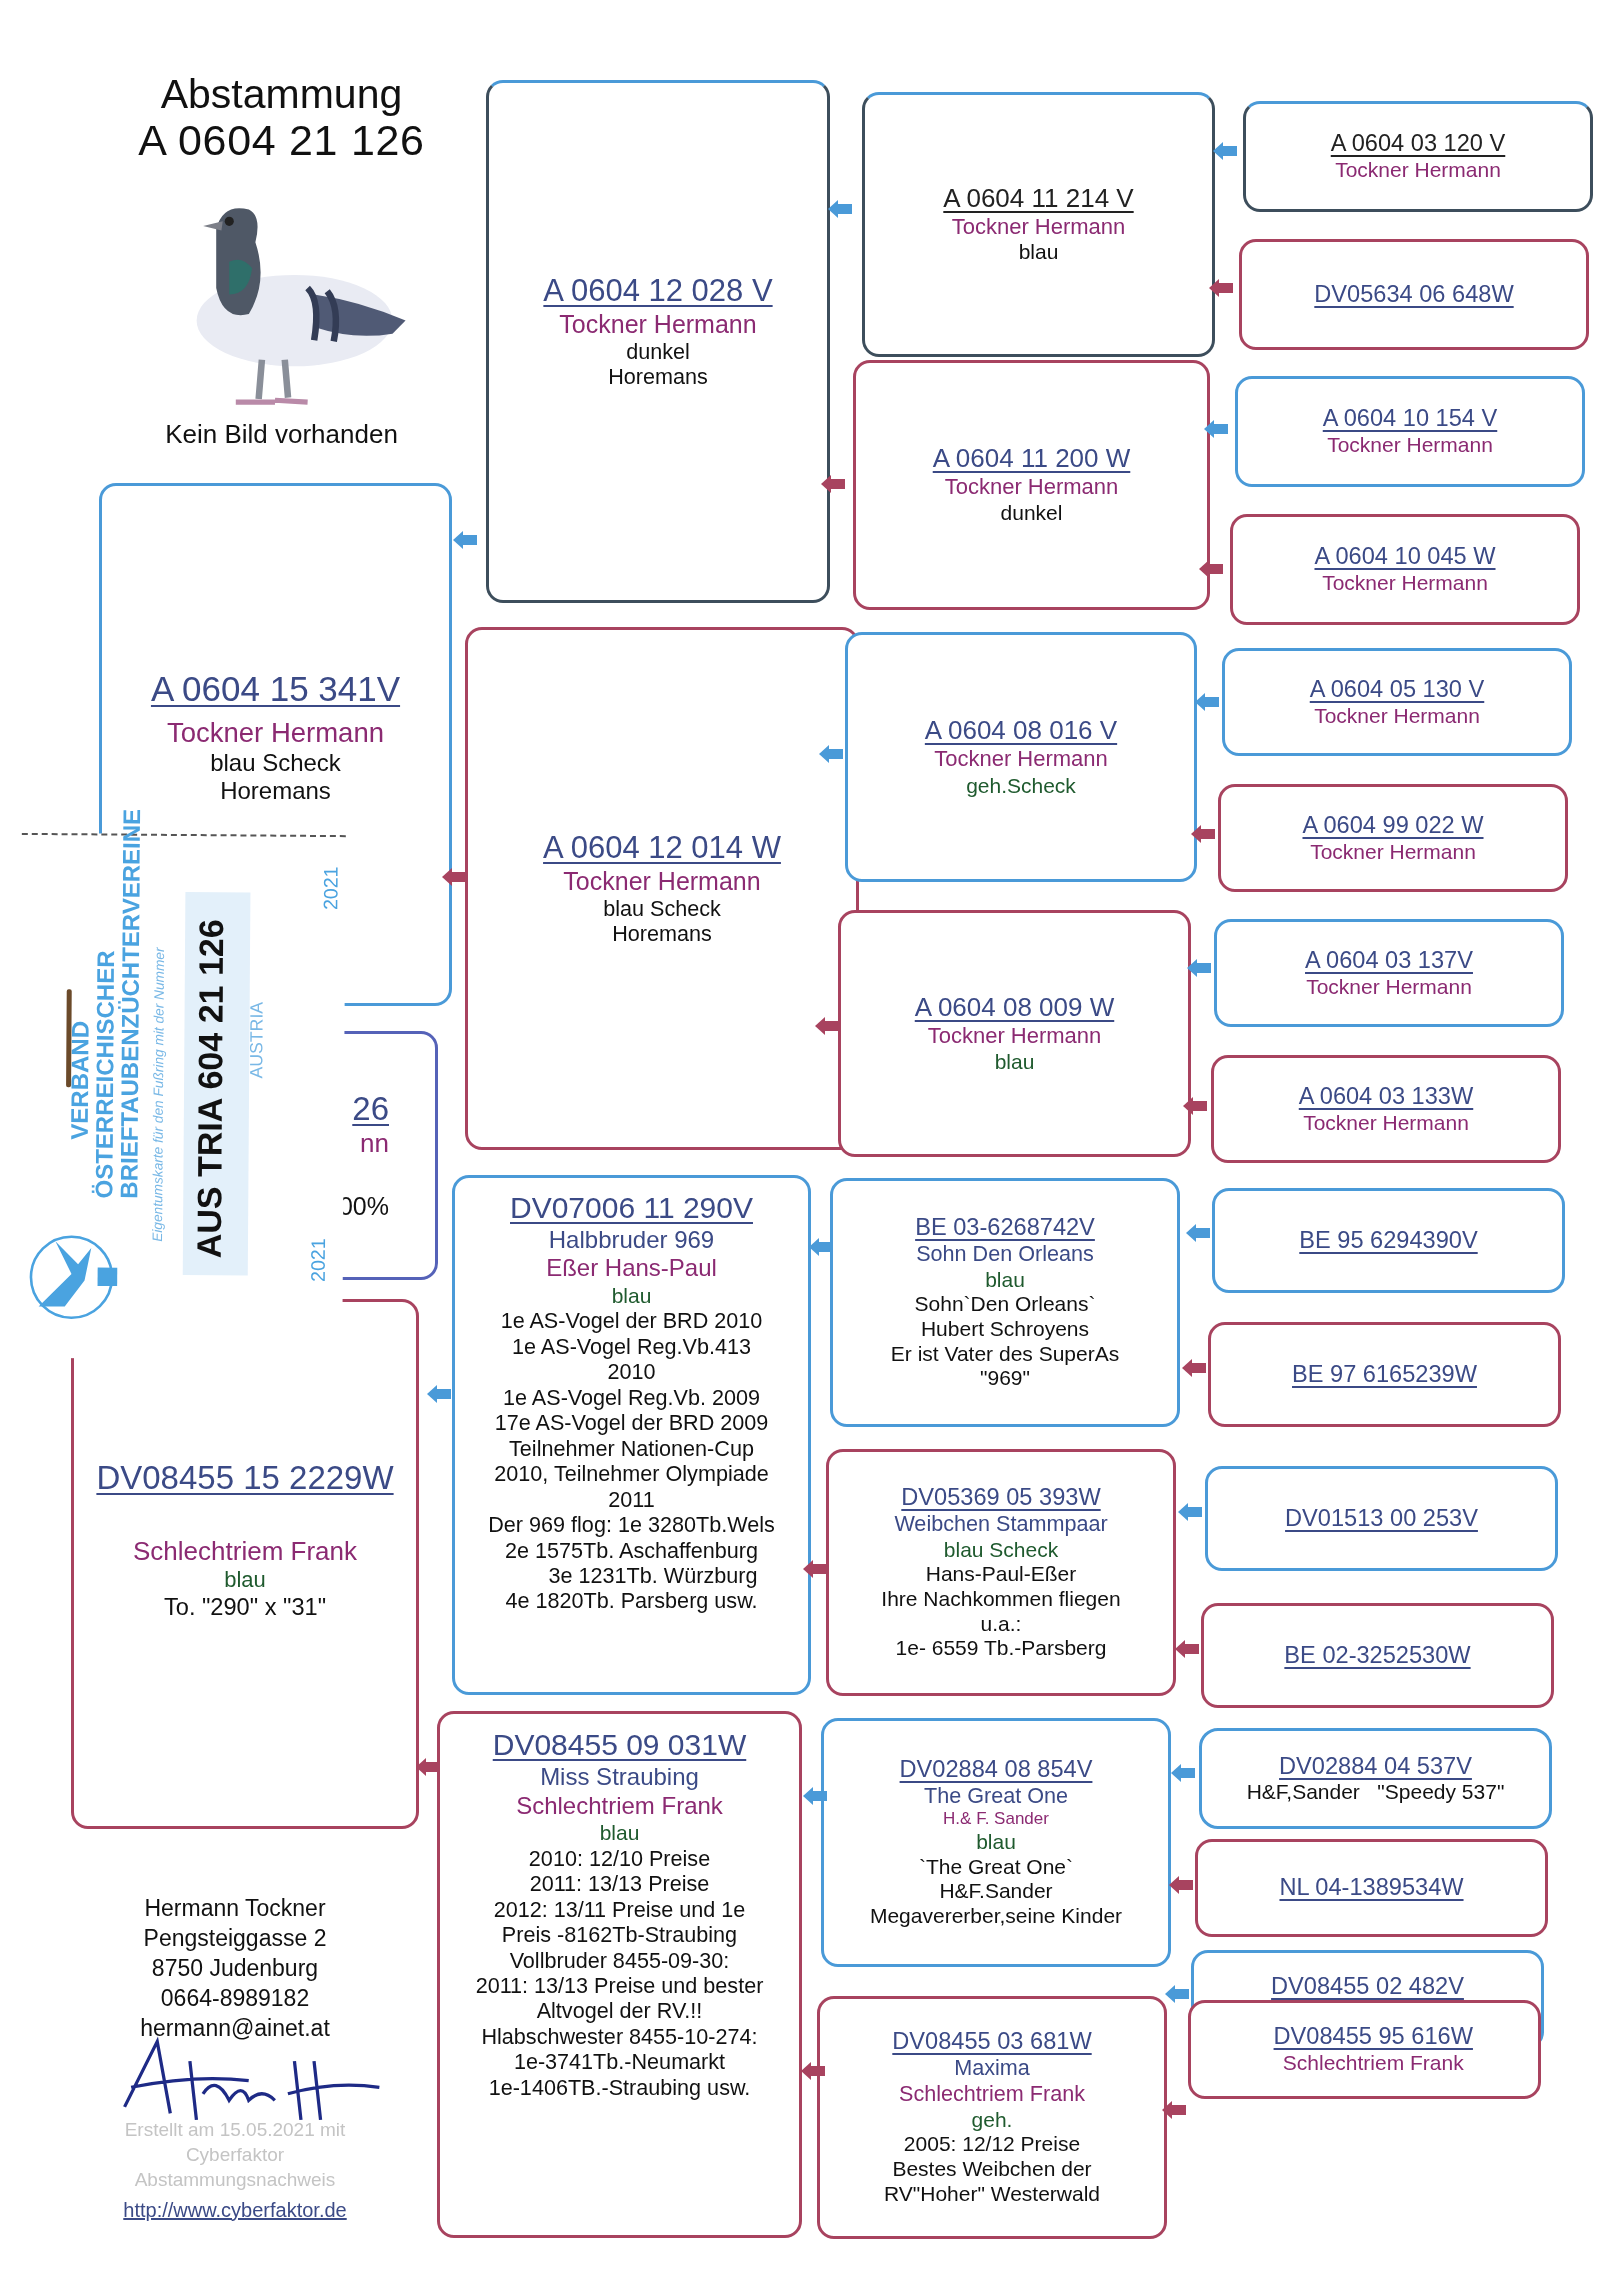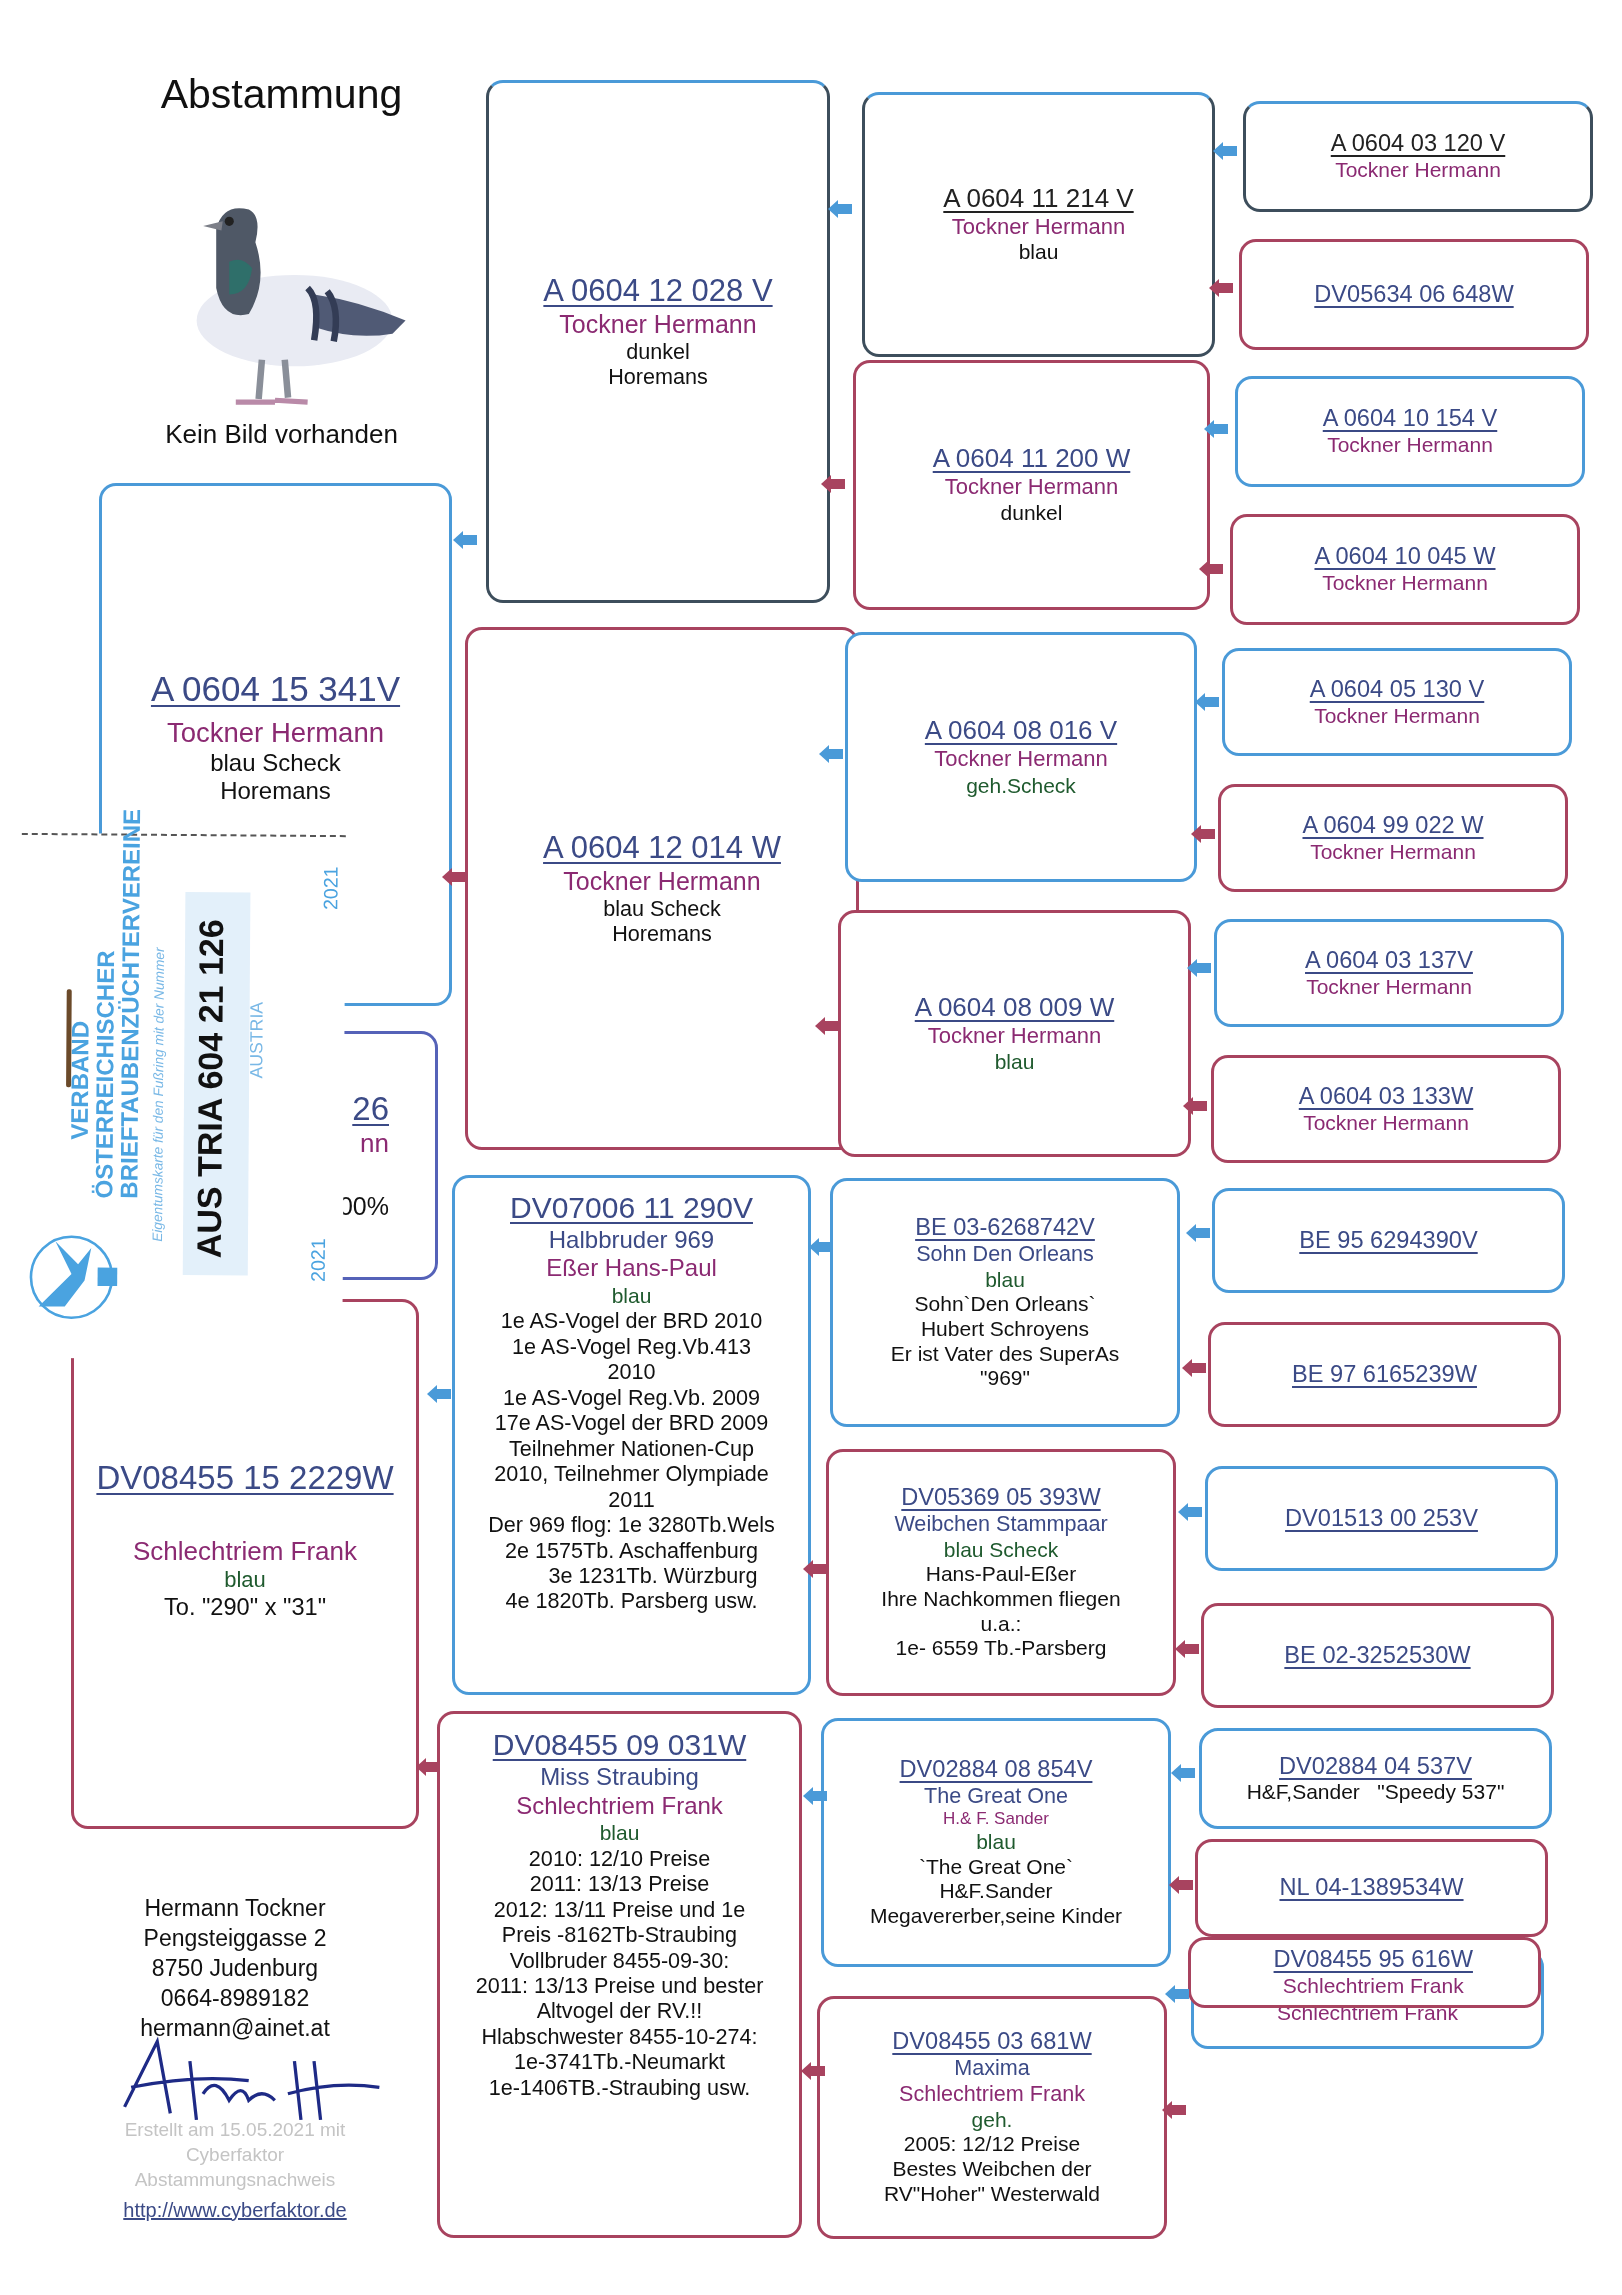--- a/index.html
+++ b/index.html
@@ -34,20 +34,21 @@
   .address { position: absolute; left: 65px; top: 1894px; width: 340px; text-align: center; font-size: 23px; line-height: 1.3; }
   .created { position: absolute; left: 65px; top: 2117px; width: 340px; text-align: center; color: #c4c4c4; font-size: 19px; line-height: 1.32; }
   .link { position: absolute; left: 65px; top: 2199px; width: 340px; text-align: center; font-size: 20px; color: #3b4a86; text-decoration: underline; }
   .sig { position: absolute; left: 118px; top: 2035px; width: 281px; height: 98px; }
 </style>
 </head>
 <body>
 
 <div class="header">
   <div class="t1">Abstammung</div>
+  <div class="t2">A  0604 21 126</div>
 </div>
 
 <svg class="pigeon" viewBox="0 0 420 340">
   <ellipse cx="230" cy="200" rx="150" ry="70" fill="#e9ebf3"></ellipse>
   <path d="M110 60 Q120 20 160 30 Q180 40 170 80 Q190 140 160 190 Q120 200 110 150 Z" fill="#4f5866"></path>
   <path d="M130 110 Q150 100 165 120 Q160 160 130 160 Z" fill="#2f6f6a"></path>
   <path d="M90 55 L120 48 L118 62 Z" fill="#7c7f88"></path>
   <circle cx="130" cy="48" r="7" fill="#222"></circle>
   <path d="M260 160 Q330 170 400 200 L380 220 Q320 230 260 210 Z" fill="#505a75"></path>
   <path d="M250 150 Q270 170 260 230" stroke="#333c55" stroke-width="10" fill="none"></path>
@@ -248,21 +249,21 @@
   <div class="ring" style="font-size:23.6px;">DV02884 04 537V</div>
   <div class="note" style="font-size:21px; white-space:pre;">H&amp;F,Sander   "Speedy 537"</div>
 </div>
 <div class="card w" style="left:1195px; top:1839px; width:353px; height:98px;">
   <div class="ring" style="font-size:23.6px;">NL 04-1389534W</div>
 </div>
 <div class="card v" style="left:1191px; top:1950px; width:353px; height:99px;">
   <div class="ring" style="font-size:23.6px;">DV08455 02 482V</div>
   <div class="owner" style="font-size:21px;">Schlechtriem Frank</div>
 </div>
-<div class="card w" style="left:1188px; top:1937px; width:353px; height:71px;padding-left:28px;">
+<div class="card w" style="left:1188px; top:2000px; width:353px; height:99px;padding-left:28px;">
   <div class="ring" style="font-size:23.6px;">DV08455 95 616W</div>
   <div class="owner" style="font-size:21px;">Schlechtriem Frank</div>
 </div>
 
 <span class="arrow v" style="left:453px; top:540px;"></span>
 <span class="arrow w" style="left:442px; top:877px;"></span>
 <span class="arrow v" style="left:427px; top:1394px;"></span>
 <span class="arrow w" style="left:416px; top:1767px;"></span>
 <span class="arrow v" style="left:828px; top:209px;"></span>
 <span class="arrow w" style="left:821px; top:484px;"></span>

